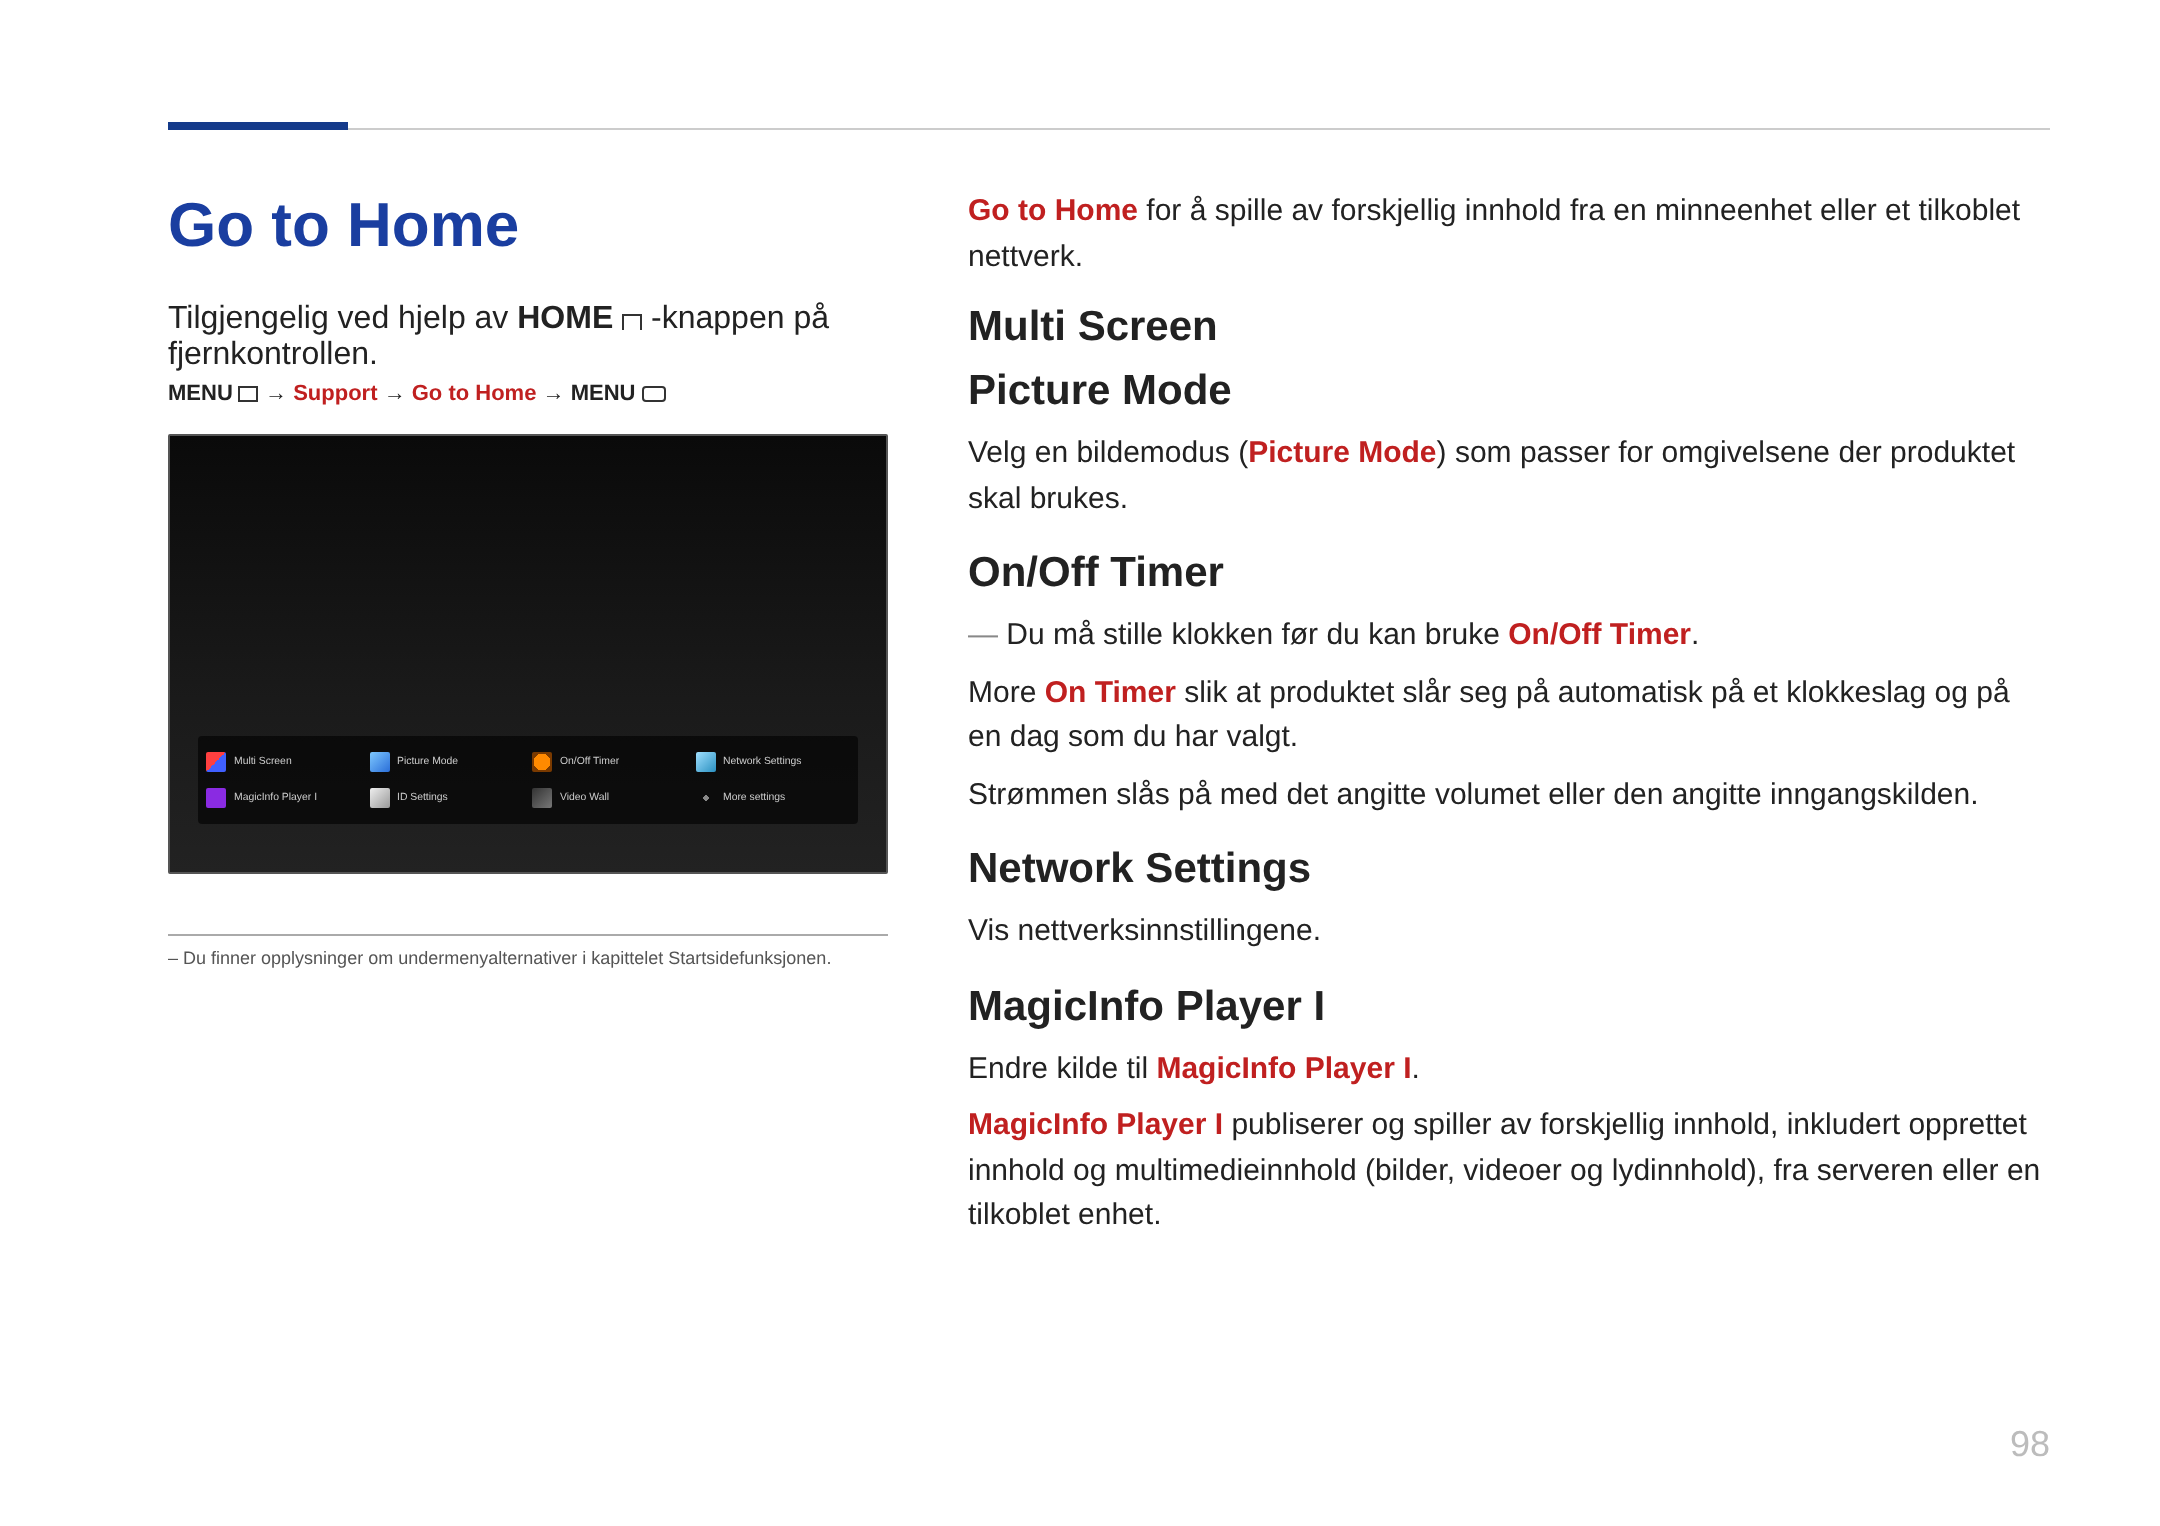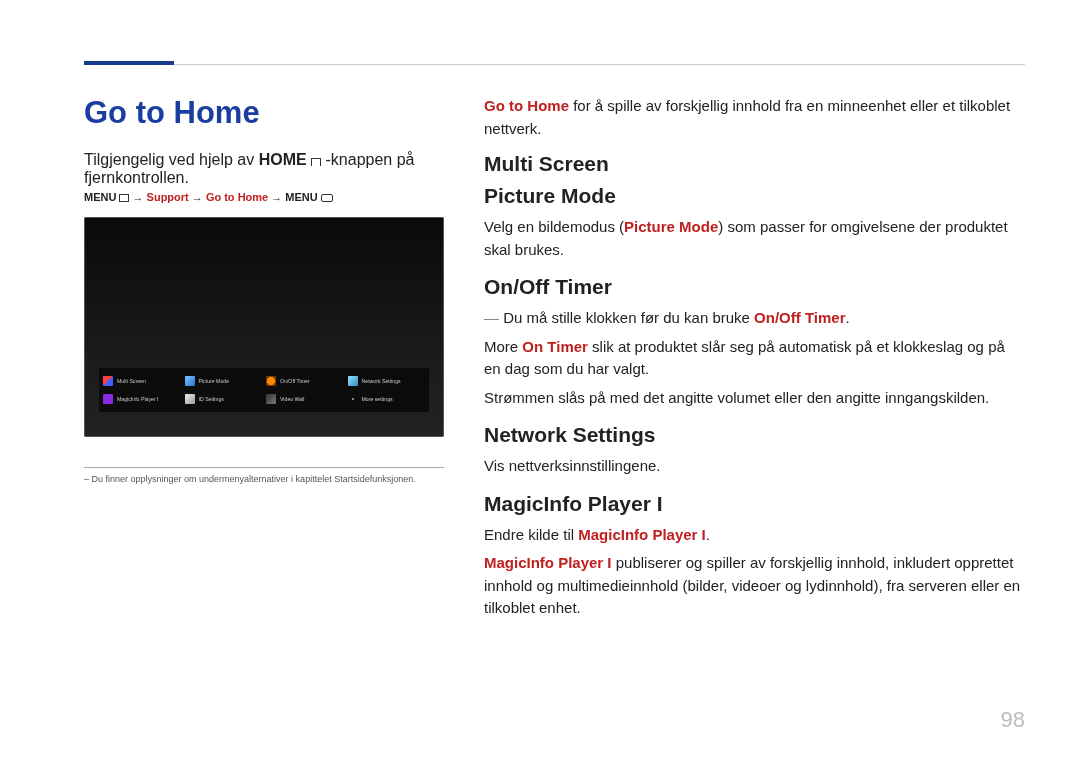--- a/index.html
+++ b/index.html
@@ -92,21 +92,21 @@
   .footnote::before { content: "– "; }
   h2.section-title { font-size: 21px; font-weight: 700; margin-top: 4px; margin-bottom: 8px; color: #222; }
   h2.section-title.first { margin-top: -2px; }
   .body-text { font-size: 15px; line-height: 1.5; margin-bottom: 14px; }
   .body-text .r { color: #c02020; font-weight: 700; }
   .body-text .dash::before { content: "― "; color:#888; }
   .page-no {
     position: absolute;
     right: 55px;
     bottom: 30px;
-    font-size: 22px;
+    font-size: 18px;
     color: #bcbcbc;
     font-weight: 300;
   }
   .home-icon {
     display:inline-block; width:10px; height:8px;
     border:1px solid #333; border-bottom:none;
     position:relative; top:1px;
   }
   .menu-icon {
     display:inline-block;width:10px;height:8px;border:1px solid #333;position:relative;top:1px;

